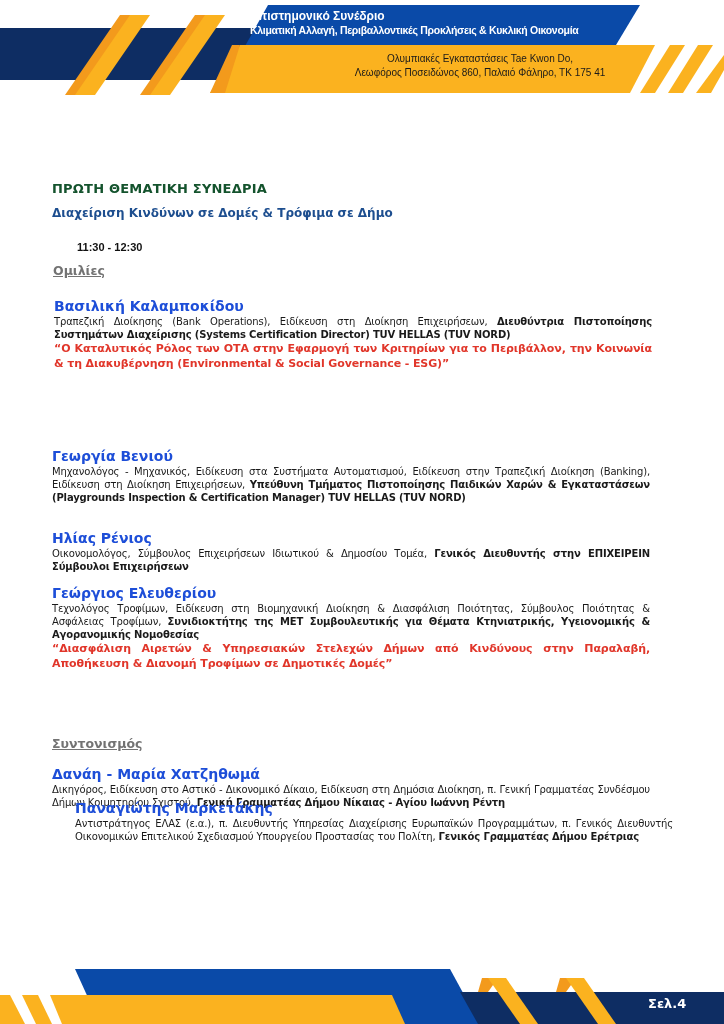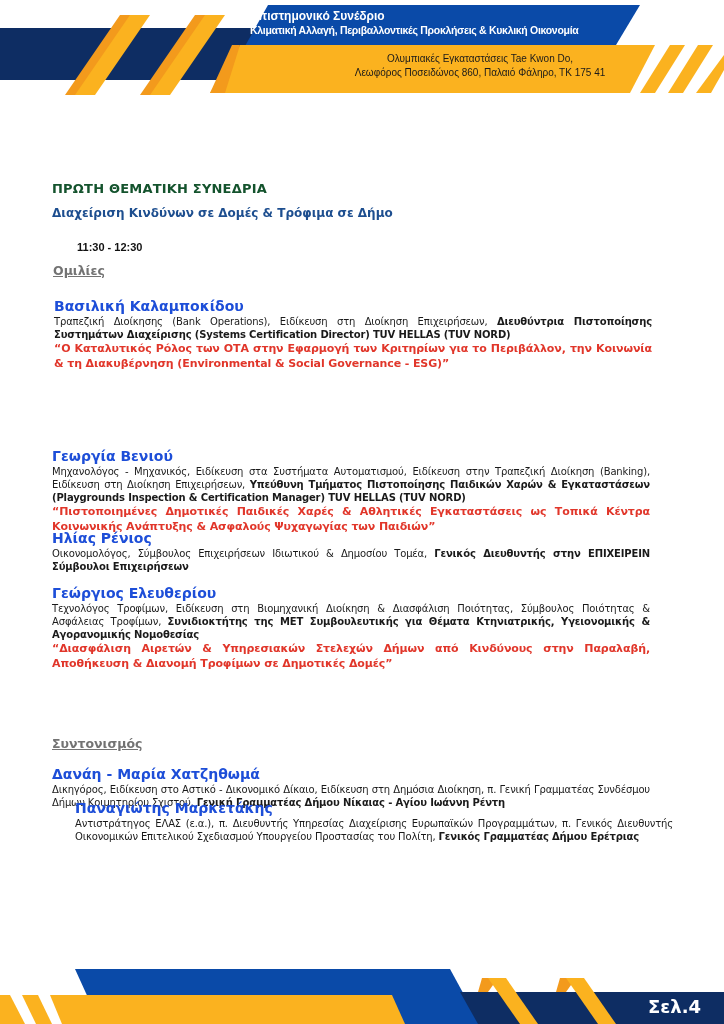--- a/index.html
+++ b/index.html
@@ -4,21 +4,21 @@
 <style>
   html, body { margin:0; padding:0; }
   body { width:724px; height:1024px; position:relative; overflow:hidden; background:#ffffff; font-family:"DejaVu Sans", sans-serif; color:#1a1a1a; }
   .hdr-svg, .ftr-svg { position:absolute; left:0; }
   .hdr-svg { top:0; }
   .ftr-svg { top:964px; }
   .hdr-title { position:absolute; left:250px; top:9px; width:380px; text-align:left; color:#ffffff; font-family:"Liberation Sans", sans-serif; }
   .hdr-title .t1 { font-size:12px; font-weight:bold; line-height:14px; }
   .hdr-title .t2 { font-size:10.5px; font-weight:bold; line-height:14px; letter-spacing:-0.3px; }
   .hdr-venue { position:absolute; left:300px; top:52px; width:360px; text-align:center; color:#1a1a1a; font-family:"Liberation Sans", sans-serif; font-size:10px; line-height:14px; }
-  .page-num { position:absolute; left:648px; top:996px; color:#ffffff; font-family:"DejaVu Sans", sans-serif; font-weight:bold; font-size:18px; }
+  .page-num { position:absolute; left:648px; top:996px; color:#ffffff; font-family:"DejaVu Sans", sans-serif; font-weight:bold; font-size:13px; }
 
   .session-title { position:absolute; left:52px; top:181px; color:#14532d; font-family:"DejaVu Sans", sans-serif; font-weight:bold; font-size:13px; letter-spacing:0.2px; }
   .session-sub { position:absolute; left:52px; top:206px; color:#1d4e8f; font-family:"DejaVu Sans", sans-serif; font-weight:bold; font-size:12px; }
   .time { position:absolute; left:54px; top:241px; font-family:"Liberation Sans", sans-serif; font-weight:bold; font-size:11px; color:#111;margin-left:23px; }
   .sec-label { position:absolute; font-family:"DejaVu Sans", sans-serif; font-weight:bold; font-size:12.5px; text-decoration:underline; color:#737373; }
 
   .person { position:absolute; width:598px; }
   .pname { color:#1d4ed8; font-weight:bold; font-size:14px; line-height:18px; font-family:"DejaVu Sans", sans-serif; }
   .pdesc { font-size:10px; line-height:13px; text-align:justify; color:#1a1a1a; font-family:"DejaVu Sans", sans-serif; letter-spacing:-0.15px; }
   .pdesc b { font-weight:bold; }
@@ -62,21 +62,20 @@
 
 <div class="person" style="left:54px; top:297px;">
   <div class="pname">Βασιλική Καλαμποκίδου</div>
   <div class="pdesc"><span>Τραπεζική Διοίκησης (Bank Operations), Ειδίκευση στη Διοίκηση Επιχειρήσεων, </span><b>Διευθύντρια Πιστοποίησης Συστημάτων Διαχείρισης (Systems Certification Director) TUV HELLAS (TUV NORD)</b></div>
   <div class="ptalk">“Ο Καταλυτικός Ρόλος των ΟΤΑ στην Εφαρμογή των Κριτηρίων για το Περιβάλλον, την Κοινωνία &amp; τη Διακυβέρνηση (Environmental &amp; Social Governance - ESG)”</div>
 </div>
 
 <div class="person" style="left:52px; top:403px;margin-top:44px;">
   <div class="pname">Γεωργία Βενιού</div>
   <div class="pdesc"><span>Μηχανολόγος - Μηχανικός, Ειδίκευση στα Συστήματα Αυτοματισμού, Ειδίκευση στην Τραπεζική Διοίκηση (Banking), Ειδίκευση στη Διοίκηση Επιχειρήσεων, </span><b>Υπεύθυνη Τμήματος Πιστοποίησης Παιδικών Χαρών &amp; Εγκαταστάσεων (Playgrounds Inspection &amp; Certification Manager) TUV HELLAS (TUV NORD)</b></div>
-  <div class="ptalk">“Πιστοποιημένες Δημοτικές Παιδικές Χαρές &amp; Αθλητικές Εγκαταστάσεις ως Τοπικά Κέντρα Κοινωνικής Ανάπτυξης &amp; Ασφαλούς Ψυχαγωγίας των Παιδιών”</div>
 </div>
 
 <div class="person" style="left:52px; top:529px;">
   <div class="pname">Ηλίας Ρένιος</div>
   <div class="pdesc"><span>Οικονομολόγος, Σύμβουλος Επιχειρήσεων Ιδιωτικού &amp; Δημοσίου Τομέα, </span><b>Γενικός Διευθυντής στην ΕΠΙΧΕΙΡΕΙΝ Σύμβουλοι Επιχειρήσεων</b></div>
 </div>
 
 <div class="person" style="left:52px; top:584px;">
   <div class="pname">Γεώργιος Ελευθερίου</div>
   <div class="pdesc"><span>Τεχνολόγος Τροφίμων, Ειδίκευση στη Βιομηχανική Διοίκηση &amp; Διασφάλιση Ποιότητας, Σύμβουλος Ποιότητας &amp; Ασφάλειας Τροφίμων, </span><b>Συνιδιοκτήτης της ΜΕΤ Συμβουλευτικής για Θέματα Κτηνιατρικής, Υγειονομικής &amp; Αγορανομικής Νομοθεσίας</b></div>

